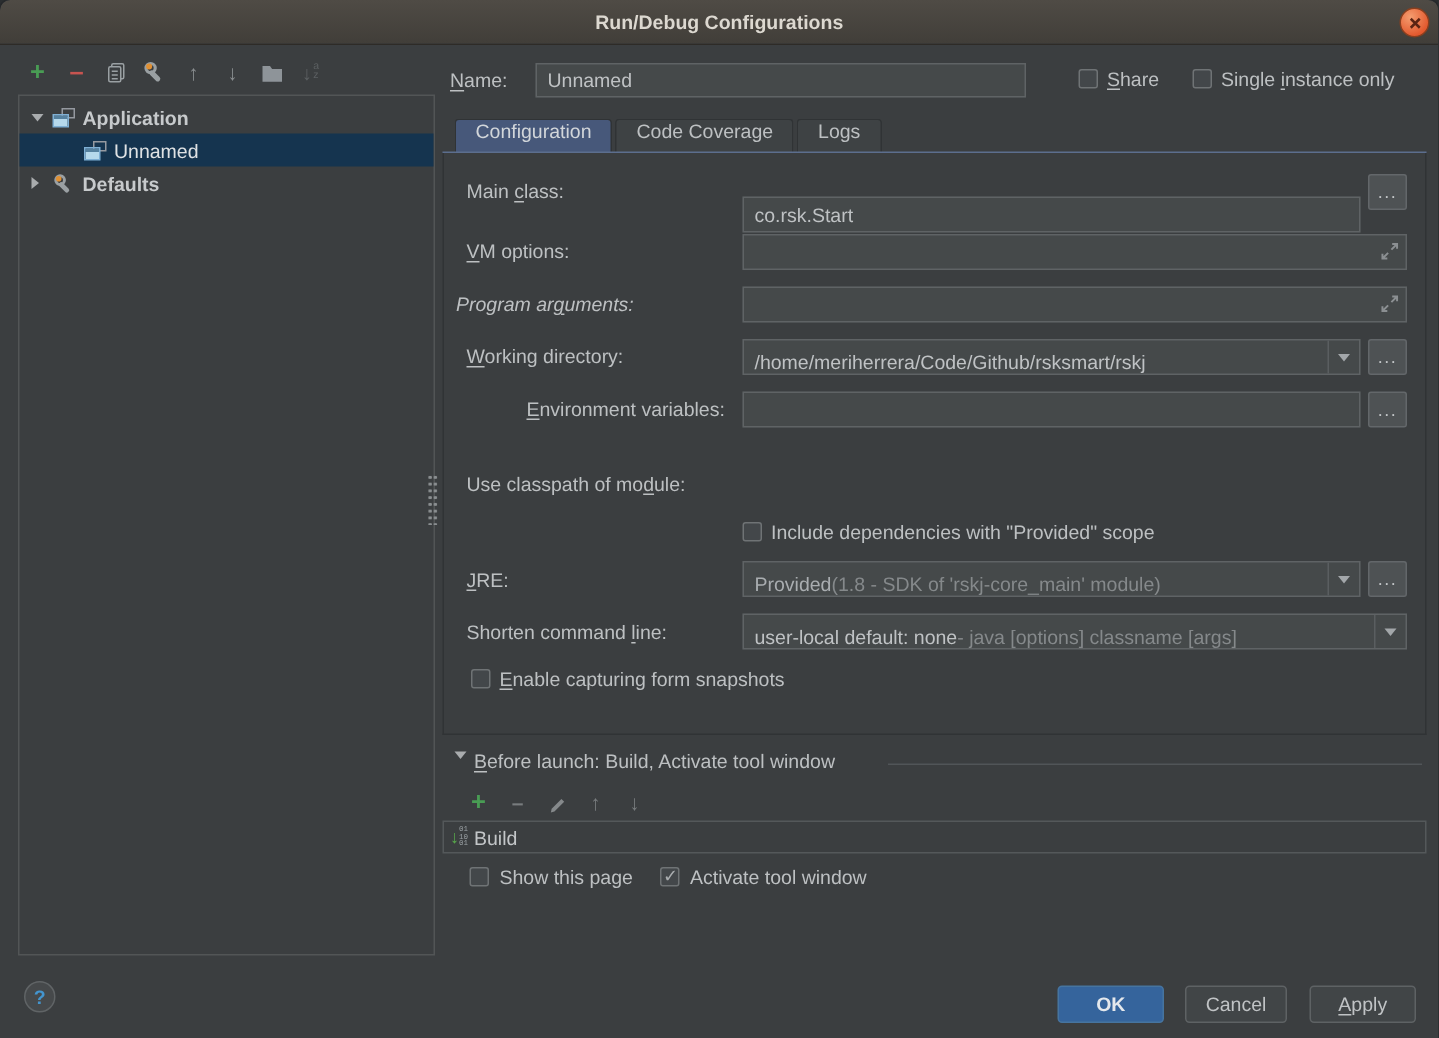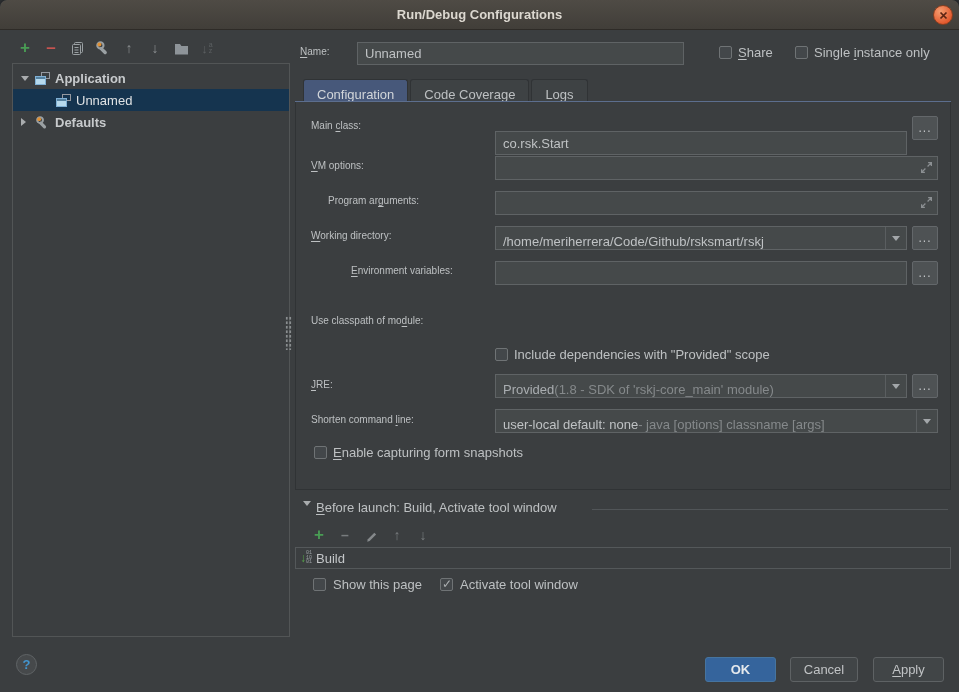--- a/index.html
+++ b/index.html
@@ -10,21 +10,21 @@
   
   .titlebar { position:absolute; left:0; top:0; width:100%; height:30px;
               background:linear-gradient(#4f4b45,#413e39); border-bottom:1px solid #2e2b27;
               border-radius:7px 7px 0 0; }
   .titlebar .title { display:block; text-align:center; line-height:29px; font-size:13px;
                      font-weight:bold; color:#dcd8d0; }
   .close-btn { position:absolute; right:6px; top:5px; width:20px; height:20px; border-radius:50%;
                background:radial-gradient(circle at 35% 30%, #f59d70, #e2572c 75%);
                border:1px solid #893f1f; display:flex; align-items:center; justify-content:center; cursor:pointer; }
   
-  .lbl { position:absolute; font-size:10px; color:#bdc0c2; white-space:nowrap; }
+  .lbl { position:absolute; font-size:13px; color:#bdc0c2; white-space:nowrap; }
   .tfield { position:absolute; background:#45494a; border:1px solid #5f6365; color:#bfc2c4;
             font-size:13px; padding:0 7px; height:24px; display:flex; align-items:center;
             font-family:"Liberation Sans", sans-serif; }
   input.tfield { outline:none; }
   .combo { position:absolute; background:#45494a; border:1px solid #5f6365; color:#bfc2c4;
            font-size:13px; height:24px; display:flex; align-items:flex-end; padding:0 26px 0 7px; }
   .combo-arrow { position:absolute; right:0; top:0; bottom:0; width:21px; border-left:1px solid #5a5e60;
                  display:flex; align-items:center; justify-content:center; }
   .tri-down { width:0; height:0; border-left:4px solid transparent; border-right:4px solid transparent;
               border-top:5px solid #a3a7aa; }
@@ -59,21 +59,21 @@
   .tree-row .ic { margin-right:5px; display:flex; }
   .app-ic { position:relative; width:15px; height:13px; display:inline-block; }
   .app-ic .back { position:absolute; right:0; top:0; width:9px; height:7px; border:1px solid #9599a0; }
   .app-ic .front { position:absolute; left:0; bottom:0; width:11px; height:9px; border:1px solid #7fb0d5;
                    background:linear-gradient(#55819f 35%, #b6d9ec 35%); }
   .splitter-dots { position:absolute; left:285px; top:316px; width:7px; height:34px;
                    background-image:radial-gradient(circle, #8a8e90 1px, transparent 1.3px);
                    background-size:3.5px 4.5px; }
   
   .tabs { position:absolute; left:303px; top:79px; display:flex; }
-  .tab { height:23px; padding:0 13px; display:flex; align-items:flex-end; font-size:13px; color:#bdc0c2;
+  .tab { height:23px; padding:0 13px; display:flex; align-items:flex-start; font-size:13px; color:#bdc0c2;
          background:#3e4244; border:1px solid #303335; border-bottom:none; border-radius:3px 3px 0 0;
          margin-right:2px; cursor:pointer; }
   .tab.selected { background:#47587a; color:#d2d6da; }
   .tabs-underline { position:absolute; left:295px; top:101px; width:656px; height:1px; background:#5c6e8e; }
   .content-panel { position:absolute; left:295px; top:102px; width:656px; height:388px;
                    border:1px solid #303335; border-top:none; }
   .two-tone .dim { color:#85898b; }
   .combo.focused { border:2px solid #3d6ea5; border-radius:3px; padding-left:6px; }
   .combo.focused .combo-arrow { border-left:2px solid #3d6ea5; width:22px; }
   .mod-ic { margin-right:5px; display:flex; }
@@ -220,21 +220,21 @@
     <div class="browse-btn" style="left:616px; top:14px;">
       <span>...</span>
     </div>
 
     <span class="lbl" style="left:15px; top:58px;"><u>V</u>M options:</span>
     <input class="tfield" style="left: 199px; top: 54px; width: 443px;" value="">
     <svg class="expand-ic" style="left:624px; top:59px; position:absolute;" width="13" height="13" viewBox="0 0 12 12">
       <path d="M7.5 1.5 h3 v3 M10.5 1.5 L7 5 M4.5 10.5 h-3 v-3 M1.5 10.5 L5 7" stroke="#8b8f92" fill="none" stroke-width="1.2"></path>
     </svg>
 
-    <span class="lbl" style="left:32px; top:93px;">Program ar<u>g</u>uments:</span>
+    <span class="lbl" style="left:8px; top:93px;font-style:italic;">Program ar<u>g</u>uments:</span>
     <input class="tfield" style="left: 199px; top: 89px; width: 443px;" value="">
     <svg class="expand-ic" style="left:624px; top:94px; position:absolute;" width="13" height="13" viewBox="0 0 12 12">
       <path d="M7.5 1.5 h3 v3 M10.5 1.5 L7 5 M4.5 10.5 h-3 v-3 M1.5 10.5 L5 7" stroke="#8b8f92" fill="none" stroke-width="1.2"></path>
     </svg>
 
     <span class="lbl" style="left:15px; top:128px;"><u>W</u>orking directory:</span>
     <div class="combo" style="left:199px; top:124px; width:412px;">
       <span>/home/meriherrera/Code/Github/rsksmart/rskj</span>
       <span class="combo-arrow">
           <span class="tri-down"></span>

